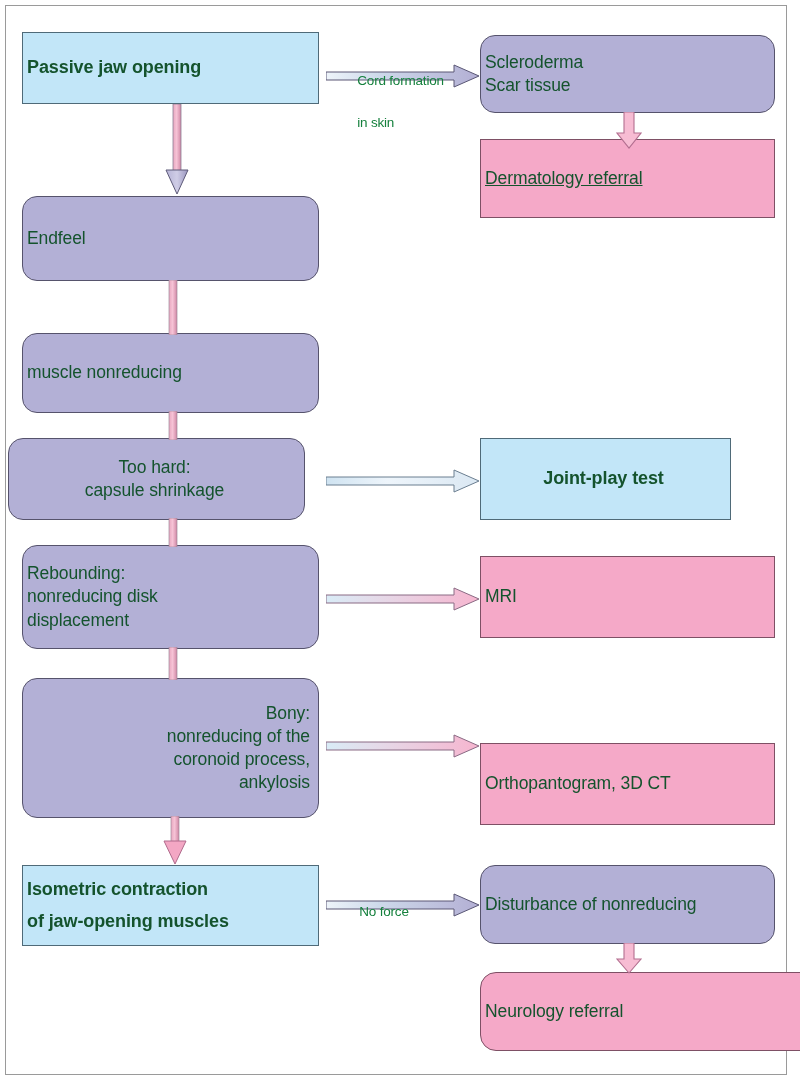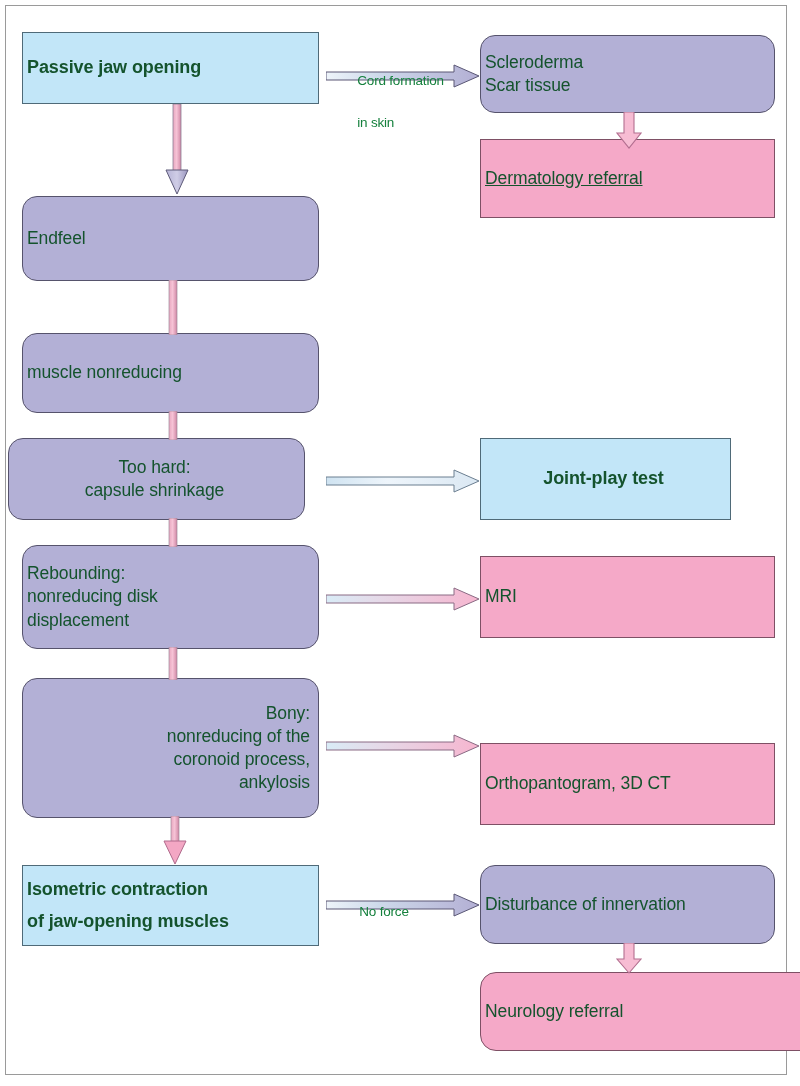--- a/index.html
+++ b/index.html
@@ -130,21 +130,21 @@
 
     <div class="box pink" style="left:474px; top:550px; width:295px; height:82px;">
       <span class="line">MRI</span>
     </div>
 
     <div class="box pink" style="left:474px; top:697px; width:295px; height:82px;margin-top:40px;">
       <span class="line">Orthopantogram, 3D CT</span>
     </div>
 
     <div class="box purple" style="left:474px; top:859px; width:295px; height:79px;">
-      <span class="line">Disturbance of innervation</span>
+      <span class="line">Disturbance of nonreducing</span>
     </div>
 
     <div class="box pink" style="left:474px; top:966px; width:336px; height:79px;border-radius:16px;">
       <span class="line">Neurology referral</span>
     </div>
 
     <div class="arrow-v" style="left:155px; top:98px; width:32px; height:93px;">
       <svg width="32" height="93" viewBox="0 0 32 93">
         <defs>
           <linearGradient id="gPinkV" x1="0" y1="0" x2="1" y2="0">

